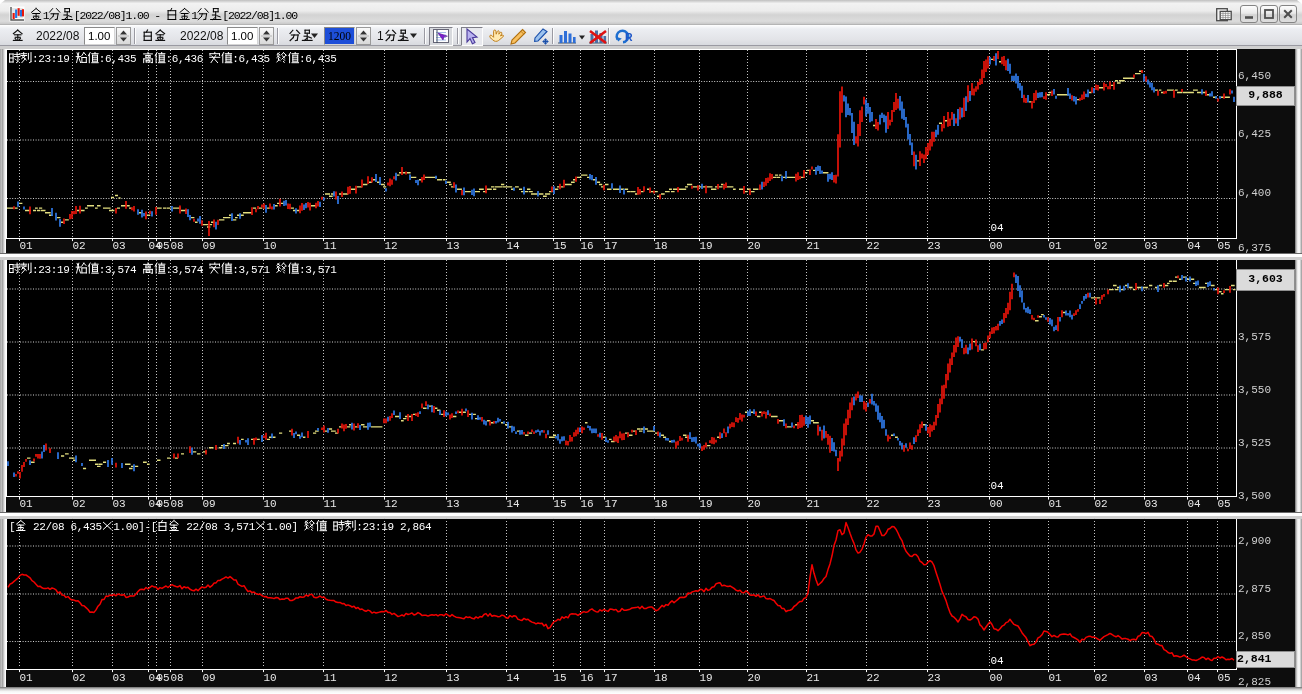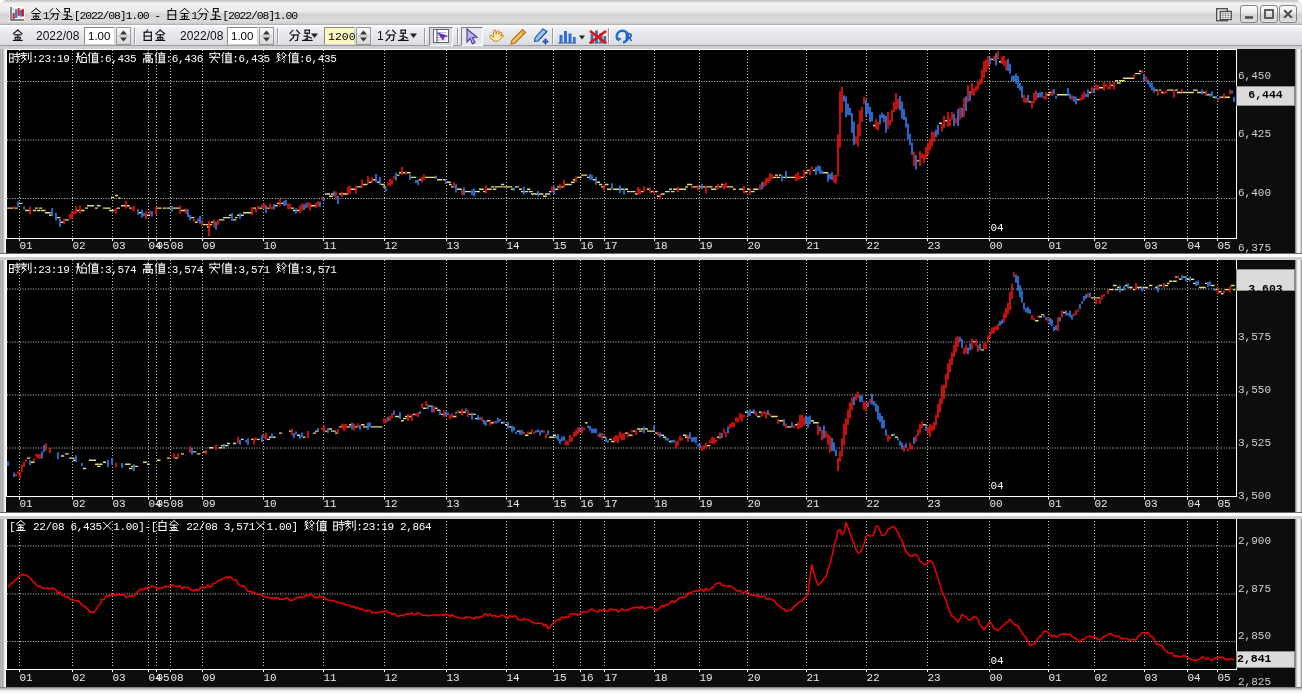--- a/index.html
+++ b/index.html
@@ -196,21 +196,21 @@
       <path d="M7.5 14.5L4 10.5h7z" fill="#333"></path>
       <path d="M2 9h11" stroke="#aaa" stroke-width="0.8"></path>
     </svg>
 <div class="abs" style="left:227px;top:27px;width:31px;height:18px;background:#fff;border:1px solid #8a8a8a;border-right-color:#d5d5d5;border-bottom-color:#d5d5d5;font-family:'Liberation Sans';font-size:11.5px;color:#000;padding:2px 0 0 3px">1.00</div>
 <div class="abs" style="left:259px;top:27px;width:15px;height:18px;border:1px solid #9a9a9a;background:linear-gradient(180deg,#fafafa,#d8d8d8)"></div>
 <svg class="abs" style="left:259px;top:27px" width="15" height="18" viewBox="0 0 15 18">
       <path d="M7.5 3.5L11 7.5H4z" fill="#333"></path>
       <path d="M7.5 14.5L4 10.5h7z" fill="#333"></path>
       <path d="M2 9h11" stroke="#aaa" stroke-width="0.8"></path>
     </svg>
-<div class="abs" style="left:324px;top:27px;width:31px;height:18px;background:#fef9c3;border:1px solid #8a8a8a;border-right-color:#d5d5d5;border-bottom-color:#d5d5d5;font-family:Liberation Mono, monospace;font-size:11.5px;color:#000;padding:2px 0 0 3px">1200</div>
+<div class="abs" style="left:324px;top:27px;width:31px;height:18px;background:#1d4ed8;border:1px solid #8a8a8a;border-right-color:#d5d5d5;border-bottom-color:#d5d5d5;font-family:Liberation Serif, serif;font-size:11.5px;color:#000;padding:2px 0 0 3px">1200</div>
 <div class="abs" style="left:356px;top:27px;width:15px;height:18px;border:1px solid #9a9a9a;background:linear-gradient(180deg,#fafafa,#d8d8d8)"></div>
 <svg class="abs" style="left:356px;top:27px" width="15" height="18" viewBox="0 0 15 18">
       <path d="M7.5 3.5L11 7.5H4z" fill="#333"></path>
       <path d="M7.5 14.5L4 10.5h7z" fill="#333"></path>
       <path d="M2 9h11" stroke="#aaa" stroke-width="0.8"></path>
     </svg>
 <div class="abs" style="left:134px;top:28px;width:2px;height:16px;border-left:1px solid #9a9aa2;border-right:1px solid #fdfdfd"></div>
 <div class="abs" style="left:277px;top:28px;width:2px;height:16px;border-left:1px solid #9a9aa2;border-right:1px solid #fdfdfd"></div>
 <div class="abs" style="left:424px;top:28px;width:2px;height:16px;border-left:1px solid #9a9aa2;border-right:1px solid #fdfdfd"></div>
 <div class="abs" style="left:457px;top:28px;width:2px;height:16px;border-left:1px solid #9a9aa2;border-right:1px solid #fdfdfd"></div>
@@ -256,22 +256,22 @@
 <path d="M4 4l16 12M20 4L4 16" stroke="#e01010" stroke-width="2.6"></path>
 </svg>
 <svg class="abs" style="left:613px;top:27px" width="26" height="19" viewBox="0 0 26 19">
 <path d="M4.5 12.5A5.8 5.8 0 1 1 10 15.3" fill="none" stroke="#1e6fd0" stroke-width="2.5"></path>
 <path d="M2.6 9.8l2.6 4.8 3.6-3z" fill="#1e6fd0"></path>
 <text x="12" y="14" font-size="10.5px" font-weight="bold" fill="#1e56c8" font-family="Liberation Sans">R</text>
 </svg>
 <div class="abs" style="left:6px;top:48.5px;width:1231.0px;height:190.0px;border:1.5px solid #fff;background:#000"></div>
 <div class="abs" style="left:6px;top:259.0px;width:1231.0px;height:238.0px;border:1.5px solid #fff;background:#000"></div>
 <div class="abs" style="left:6px;top:517.0px;width:1231.0px;height:152.5px;border:1.5px solid #fff;background:#000"></div>
-<div class="abs" style="left:1236px;top:85.5px;width:59px;height:20.5px;background:#dbdbdb;border:1px solid #8f8f8f;color:#000;font-family:'Liberation Mono';font-weight:bold;font-size:11.5px;text-align:center;padding-top:1px">6,444</div>
-<div class="abs" style="left:1236px;top:269.0px;width:59px;height:22.0px;background:#dbdbdb;border:1px solid #8f8f8f;color:#000;font-family:'Liberation Mono';font-weight:bold;font-size:11.5px;text-align:center;padding-top:12px">3,603</div>
+<div class="abs" style="left:1236px;top:85.5px;width:59px;height:20.5px;background:#dbdbdb;border:1px solid #8f8f8f;color:#000;font-family:'Liberation Mono';font-weight:bold;font-size:11.5px;text-align:center;padding-top:1px">9,888</div>
+<div class="abs" style="left:1236px;top:269.0px;width:59px;height:22.0px;background:#dbdbdb;border:1px solid #8f8f8f;color:#000;font-family:'Liberation Mono';font-weight:bold;font-size:11.5px;text-align:center;padding-top:2px">3,603</div>
 <div class="abs" style="left:1236px;top:651.0px;width:59px;height:16.5px;background:#dbdbdb;border:1px solid #8f8f8f;color:#000;font-family:'Liberation Mono';font-weight:bold;font-size:11.5px;text-align:left;padding-top:-1px">2,841</div>
 <div class="abs" style="left:0;top:253.2px;width:1302px;height:7.3px;background:linear-gradient(180deg,#6a6a6a 0%,#6a6a6a 13%,#ffffff 20%,#ffffff 56%,#cfcfcf 64%,#cfcfcf 100%)"></div>
 <div class="abs" style="left:0;top:511.5px;width:1302px;height:7.3px;background:linear-gradient(180deg,#6a6a6a 0%,#6a6a6a 13%,#ffffff 20%,#ffffff 56%,#cfcfcf 64%,#cfcfcf 100%)"></div>
 <svg style="position:absolute;left:0;top:0" width="1302" height="694" viewBox="0 0 1302 694">
       <defs>
         <clipPath id="cp1">
           <rect x="7" y="50" width="1228.5" height="187"></rect>
         </clipPath>
       </defs>
       <path d="M19.5 50V237M72.5 50V237M112.5 50V237M148.5 50V237M156.5 50V237M170.5 50V237M202.5 50V237M263.5 50V237M323.5 50V237M384.5 50V237M446.5 50V237M506.5 50V237M553.5 50V237M580.5 50V237M604.5 50V237M654.5 50V237M699.5 50V237M747.5 50V237M806.5 50V237M866.5 50V237M927.5 50V237M989.5 50V237M1048.5 50V237M1094.5 50V237M1144.5 50V237M1187.5 50V237M1217.5 50V237" stroke="#c4c4c4" stroke-width="1" stroke-dasharray="1 2" fill="none"></path>

